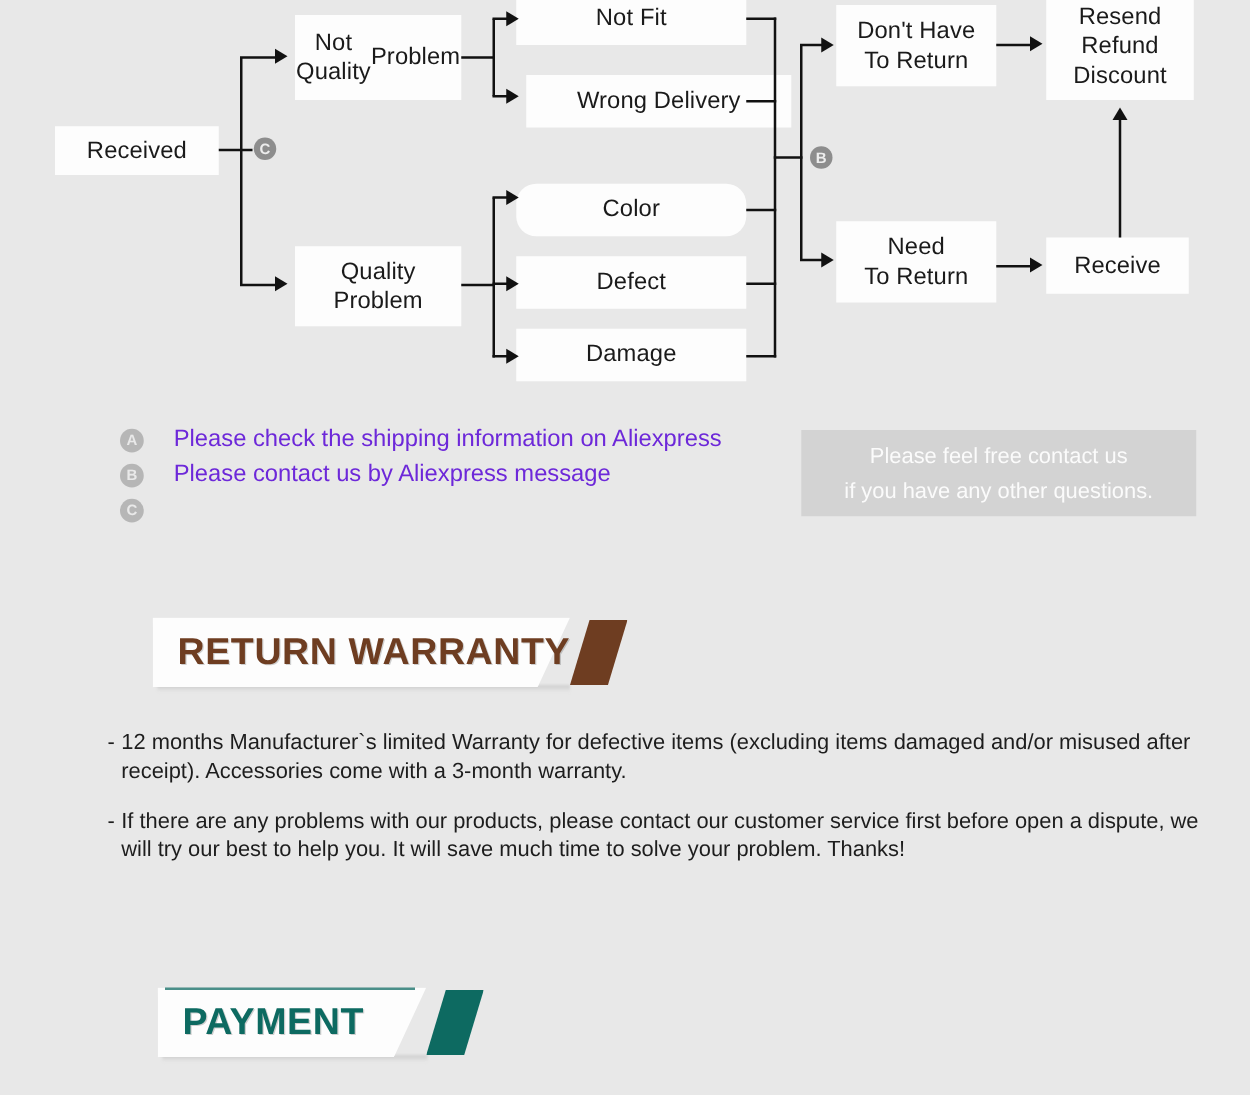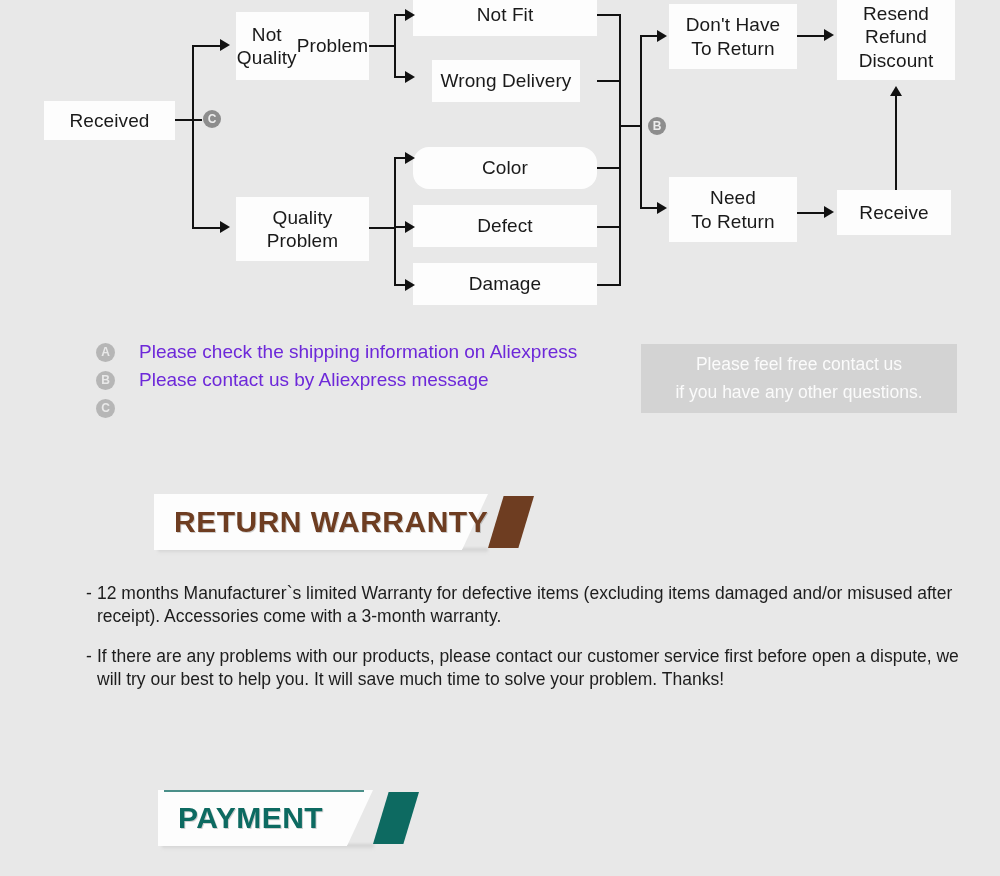--- a/index.html
+++ b/index.html
@@ -58,21 +58,21 @@
   .note-text{margin-left:24px;font-size:19px;color:#6d28d9;}
 
   .contact{
     position:absolute;left:641px;top:344px;width:316px;height:69px;
     background:#d3d3d3;color:#fbfbfb;
     display:flex;flex-direction:column;align-items:center;justify-content:center;
     font-size:17.5px;line-height:1.55;text-align:center;
   }
 
   
-  .banner{position:absolute;height:56px;margin-left:32px;}
+  .banner{position:absolute;height:56px;}
   .banner .plate{
     position:absolute;left:0;top:0;height:56px;
     background:#fdfdfd;
     clip-path:polygon(0 0, 100% 0, calc(100% - 26px) 100%, 0 100%);
     box-shadow:0 3px 4px -2px rgba(0,0,0,.22);
   }
   .banner .plate-shadow{
     position:absolute;left:4px;top:54px;height:6px;
     background:linear-gradient(#cfcfcf,#e8e8e8);
     filter:blur(1px);
@@ -127,21 +127,21 @@
 
     <div class="node multi" id="n-quality" style="left:236px;top:197px;width:133px;height:64px;flex-direction:column;">
       <span>Quality</span>
       <span>Problem</span>
     </div>
 
     <div class="node" id="n-notfit" style="left:413px;top:-6px;width:184px;height:42px;">
       <span>Not Fit</span>
     </div>
 
-    <div class="node" id="n-wrong" style="left:432px;top:60px;width:148px;height:42px;align-items:center;">
+    <div class="node" id="n-wrong" style="left:421px;top:60px;width:212px;height:42px;align-items:center;">
       <span>Wrong Delivery</span>
     </div>
 
     <div class="node" id="n-color" style="left:413px;top:147px;width:184px;height:42px;border-radius:16px;">
       <span>Color</span>
     </div>
 
     <div class="node" id="n-defect" style="left:413px;top:205px;width:184px;height:42px;">
       <span>Defect</span>
     </div>

